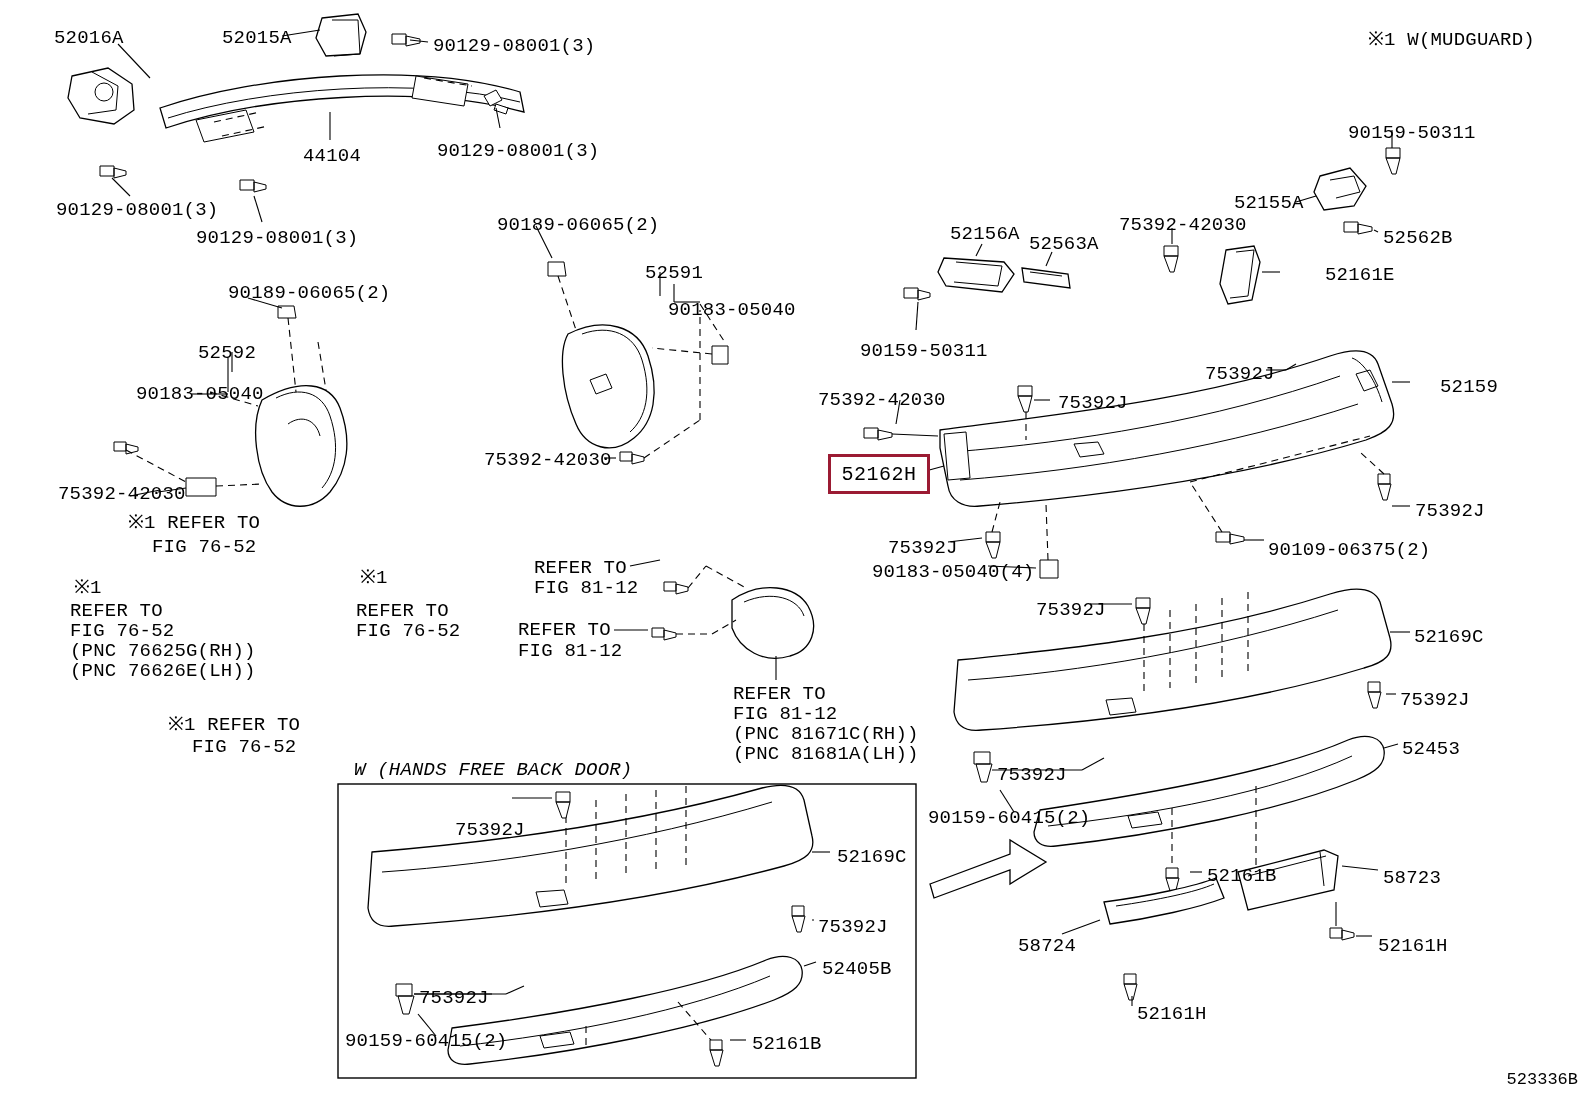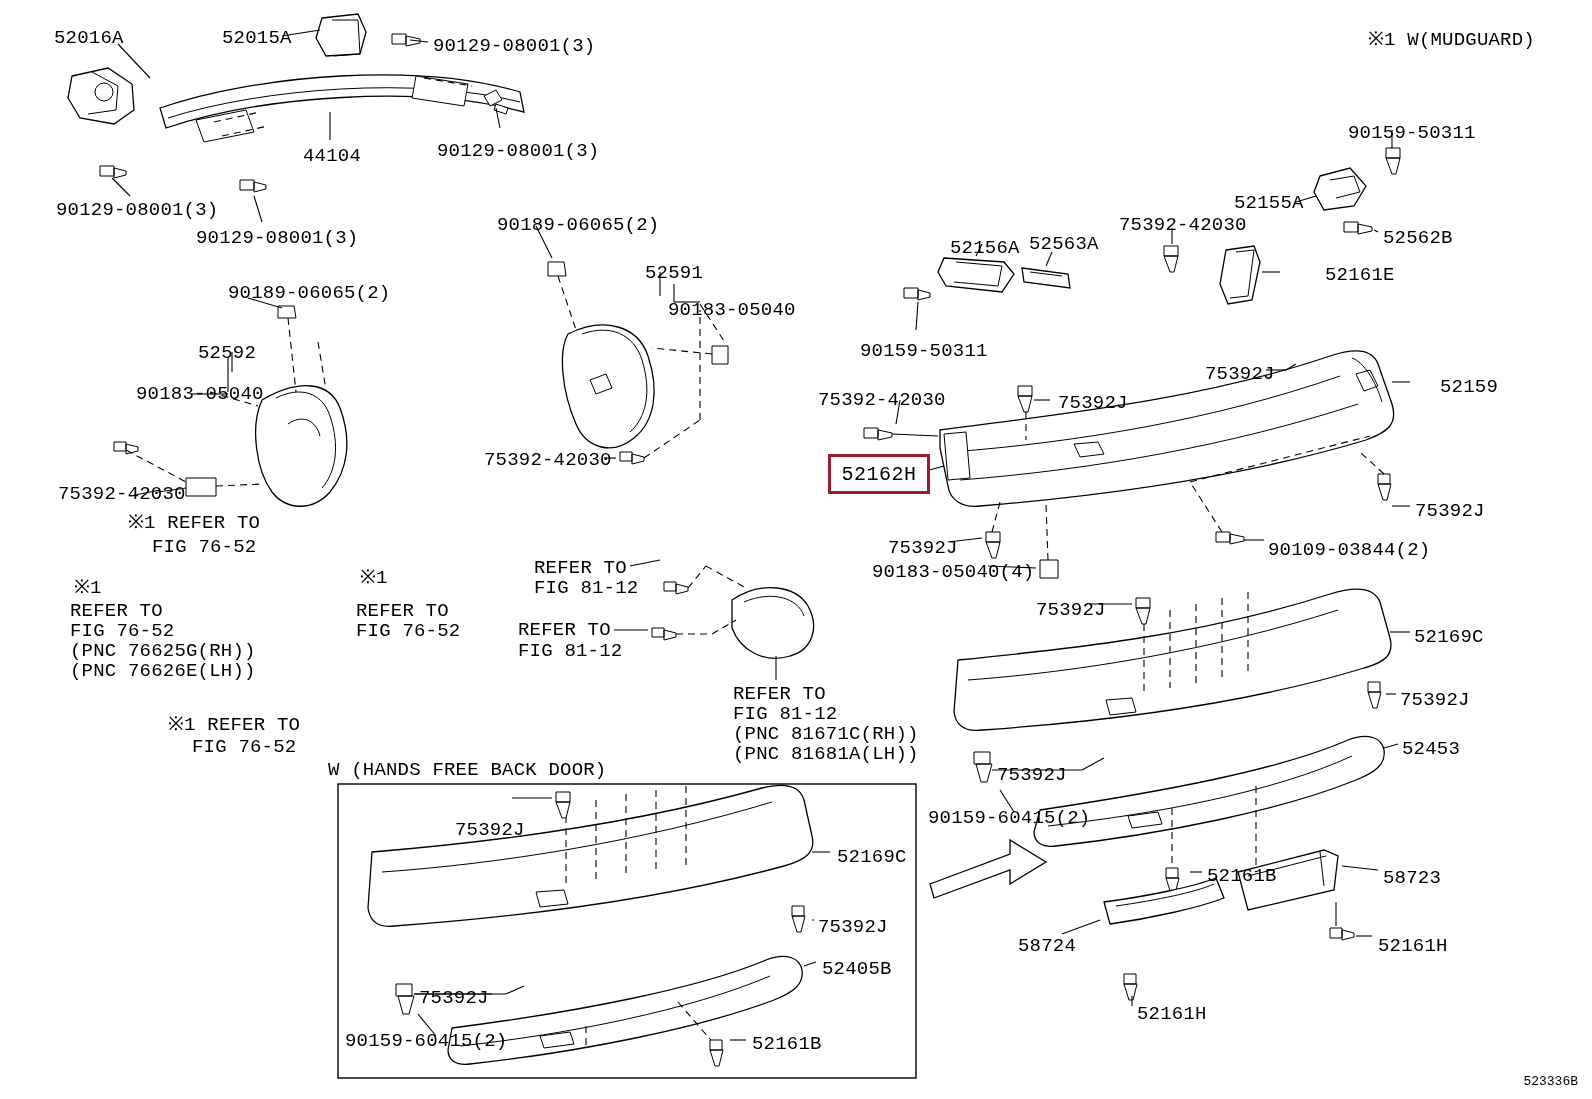--- a/index.html
+++ b/index.html
@@ -7,21 +7,21 @@
   #sheet{position:absolute;left:0;top:0;width:1592px;height:1099px;}
   .lbl{position:absolute;font-size:19px;letter-spacing:0.2px;white-space:pre;line-height:21px;}
   .hl{position:absolute;border:3px solid #9b1b33;background:#ffffff;display:flex;align-items:center;justify-content:center;font-size:20px;letter-spacing:0.5px;}
   svg{position:absolute;left:0;top:0;width:1592px;height:1099px;pointer-events:none;}
   .ln{stroke:#000;stroke-width:1.1;fill:none;}
   .dsh{stroke:#000;stroke-width:1.1;fill:none;stroke-dasharray:7 5;}
   .thin{stroke:#000;stroke-width:1;fill:none;}
   .part{fill:#ffffff;stroke:#000;stroke-width:1.3;}
   .partl{fill:#ffffff;stroke:#000;stroke-width:1;}
   .boxline{fill:none;stroke:#000;stroke-width:1.4;}
-  .code{position:absolute;right:14px;bottom:10px;font-size:13px;}
+  .code{position:absolute;right:14px;bottom:10px;font-size:17px;}
 </style>
 </head>
 <body>
 
 <div id="sheet">
 
   <svg viewBox="0 0 1592 1099" xmlns="http://www.w3.org/2000/svg">
 
     <path class="part" d="M160,108 C260,74 420,62 520,92 L524,112 C420,84 262,96 166,128 Z"></path>
     <path class="thin" d="M168,118 C262,88 418,76 520,102"></path>
@@ -260,49 +260,49 @@
   <div class="lbl" style="left:668px;top:300px;">90183-05040</div>
   <div class="lbl" style="left:484px;top:450px;">75392-42030</div>
   <div class="lbl" style="left:534px;top:558px;">REFER TO</div>
   <div class="lbl" style="left:534px;top:578px;">FIG 81-12</div>
   <div class="lbl" style="left:518px;top:620px;">REFER TO</div>
   <div class="lbl" style="left:518px;top:641px;">FIG 81-12</div>
   <div class="lbl" style="left:733px;top:684px;">REFER TO</div>
   <div class="lbl" style="left:733px;top:704px;">FIG 81-12</div>
   <div class="lbl" style="left:733px;top:724px;">(PNC 81671C(RH))</div>
   <div class="lbl" style="left:733px;top:744px;">(PNC 81681A(LH))</div>
-  <div class="lbl" style="left:950px;top:238px;">52156A</div>
+  <div class="lbl" style="left:950px;top:224px;">52156A</div>
   <div class="lbl" style="left:1029px;top:234px;">52563A</div>
   <div class="lbl" style="left:1119px;top:215px;">75392-42030</div>
   <div class="lbl" style="left:1234px;top:193px;">52155A</div>
   <div class="lbl" style="left:1348px;top:123px;">90159-50311</div>
   <div class="lbl" style="left:1383px;top:228px;">52562B</div>
   <div class="lbl" style="left:1285px;top:265px;margin-left:40px;">52161E</div>
   <div class="lbl" style="left:860px;top:341px;">90159-50311</div>
   <div class="lbl" style="left:818px;top:390px;">75392-42030</div>
   <div class="lbl" style="left:1058px;top:393px;">75392J</div>
   <div class="lbl" style="left:1205px;top:364px;">75392J</div>
   <div class="lbl" style="left:1418px;top:377px;margin-left:22px;">52159</div>
   <div class="lbl" style="left:1415px;top:501px;">75392J</div>
   <div class="lbl" style="left:888px;top:538px;">75392J</div>
   <div class="lbl" style="left:872px;top:562px;">90183-05040(4)</div>
-  <div class="lbl" style="left:1268px;top:540px;">90109-03844(2)</div>
+  <div class="lbl" style="left:1268px;top:540px;">90109-06375(2)</div>
   <div class="lbl" style="left:1036px;top:600px;">75392J</div>
   <div class="lbl" style="left:1414px;top:627px;">52169C</div>
   <div class="lbl" style="left:1400px;top:690px;">75392J</div>
   <div class="lbl" style="left:1402px;top:739px;">52453</div>
   <div class="lbl" style="left:997px;top:765px;">75392J</div>
   <div class="lbl" style="left:928px;top:808px;">90159-60415(2)</div>
   <div class="lbl" style="left:1207px;top:866px;">52161B</div>
   <div class="lbl" style="left:1383px;top:868px;">58723</div>
   <div class="lbl" style="left:1018px;top:936px;">58724</div>
   <div class="lbl" style="left:1378px;top:936px;">52161H</div>
   <div class="lbl" style="left:1137px;top:1004px;">52161H</div>
 
-  <div class="lbl" style="left:328px;top:760px;">W (HANDS FREE BACK DOOR)</div>
+  <div class="lbl" style="left:354px;top:760px;font-style:italic;">W (HANDS FREE BACK DOOR)</div>
   <div class="lbl" style="left:455px;top:820px;">75392J</div>
   <div class="lbl" style="left:837px;top:847px;">52169C</div>
   <div class="lbl" style="left:818px;top:917px;">75392J</div>
   <div class="lbl" style="left:822px;top:959px;">52405B</div>
   <div class="lbl" style="left:419px;top:988px;">75392J</div>
   <div class="lbl" style="left:345px;top:1031px;">90159-60415(2)</div>
   <div class="lbl" style="left:752px;top:1034px;">52161B</div>
 
   <div class="hl" style="left:828px;top:454px;width:96px;height:34px;">52162H</div>
 

